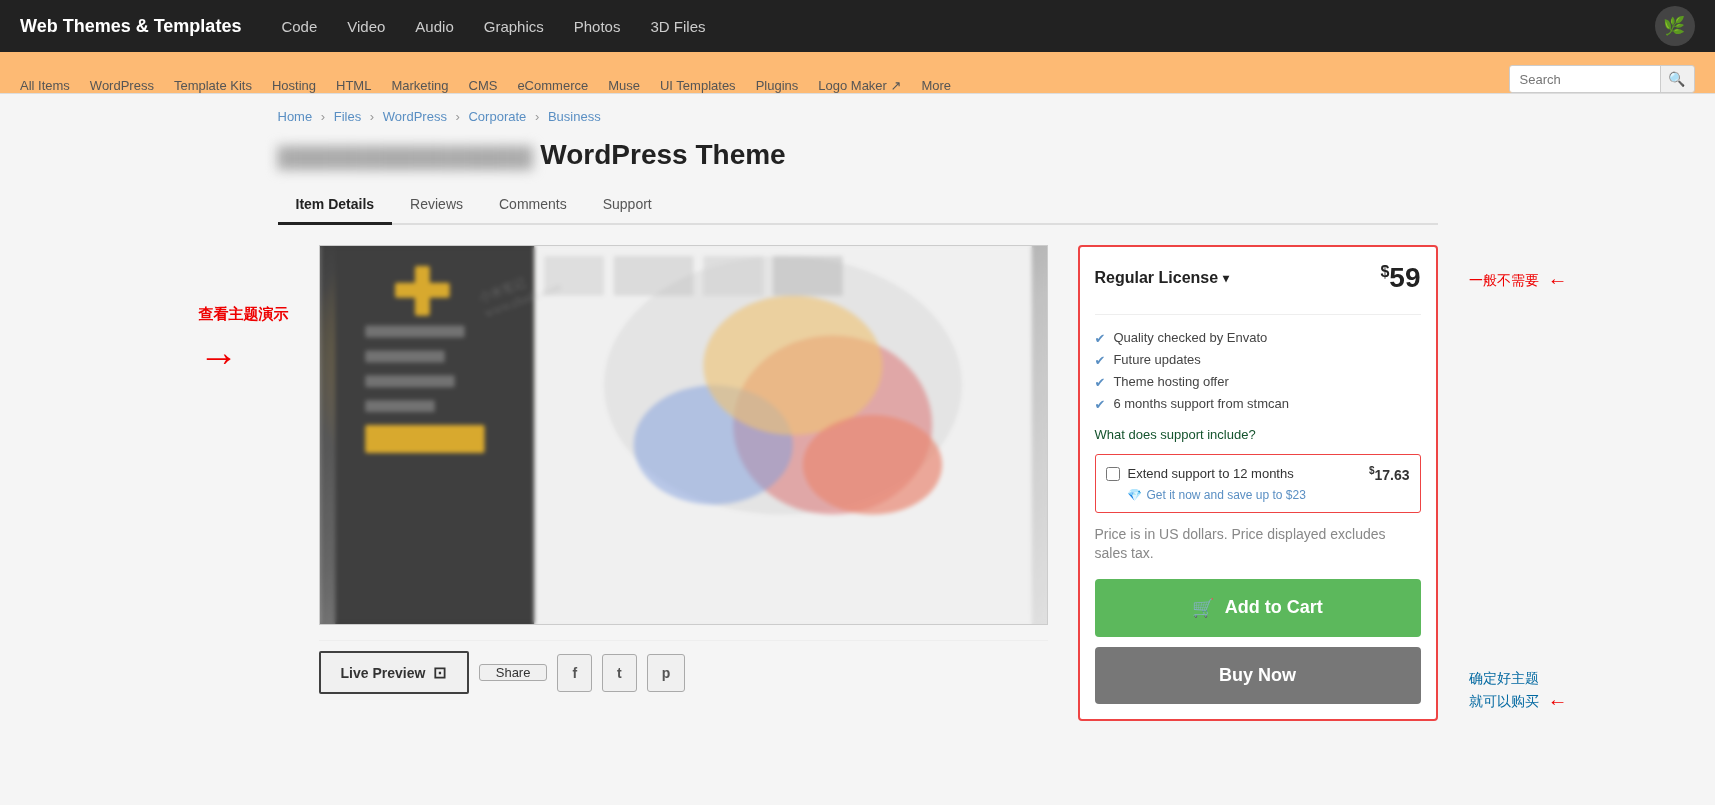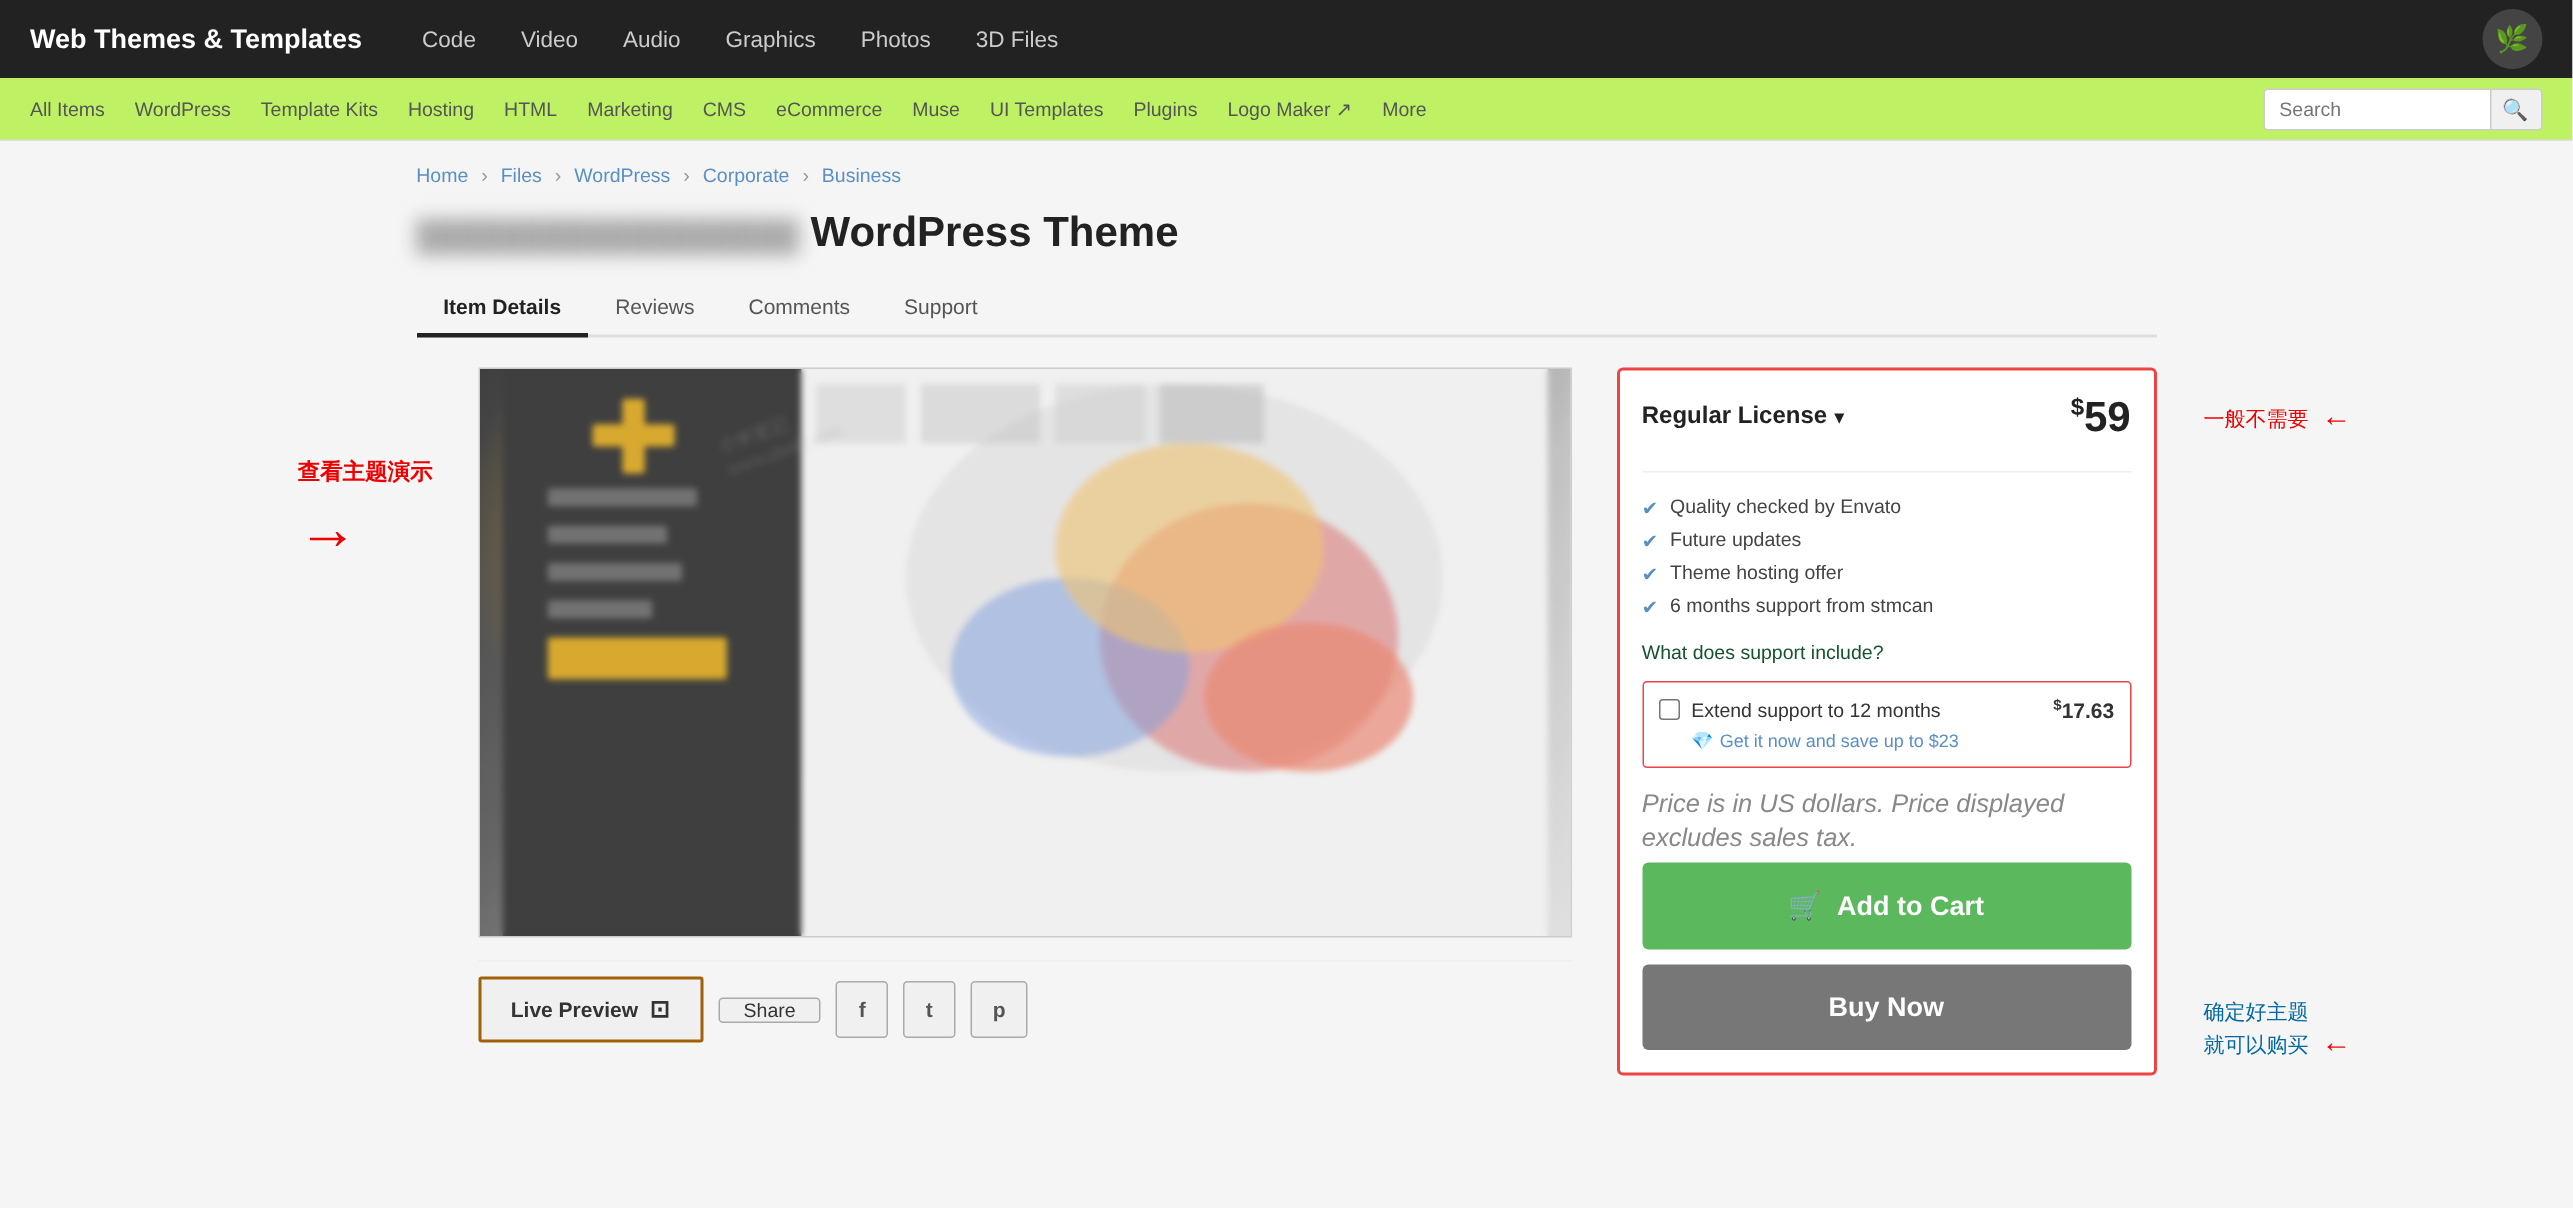--- a/index.html
+++ b/index.html
@@ -38,25 +38,25 @@
       height: 40px;
       display: flex;
       align-items: center;
       justify-content: center;
       color: #ffa500;
       font-size: 18px;
     }
 
     
     .sub-nav {
-      background: #bef264;
+      background: #fdba74;
       border-bottom: 1px solid #ddd;
       padding: 0 20px;
       display: flex;
-      align-items: center;
+      align-items: flex-end;
       height: 42px;
     }
     .sub-nav-links {
       display: flex;
       gap: 20px;
       flex: 1;
       align-items: center;
     }
     .sub-nav-links a {
       color: #555;
@@ -335,24 +335,23 @@
       color: #5a8fc3;
       text-decoration: none;
       font-size: 12px;
       display: flex;
       align-items: center;
       gap: 4px;
       margin-left: 22px;
     }
 
     .price-note {
-      font-size: 17px;
+      font-size: 14px;
       color: #888;
-      font-style: italic;
-      margin-bottom: 4px;
+      margin-bottom: 15px;
       line-height: 1.4;
     }
 
     .btn-add-to-cart {
       width: 100%;
       padding: 18px;
       background: #5cb85c;
       color: #fff;
       border: none;
       border-radius: 4px;
@@ -376,21 +375,21 @@
       font-size: 18px;
       font-weight: bold;
       cursor: pointer;
       display: flex;
       align-items: center;
       justify-content: center;
     }
 
     
     .highlight-box {
-      border: 2px solid #a16207;
+      border: 2px solid #404040;
       border-radius: 2px;
     }
 
     .relative-wrap {
       position: relative;
     }
 
     .annotation-left {
       position: absolute;
       left: -120px;

